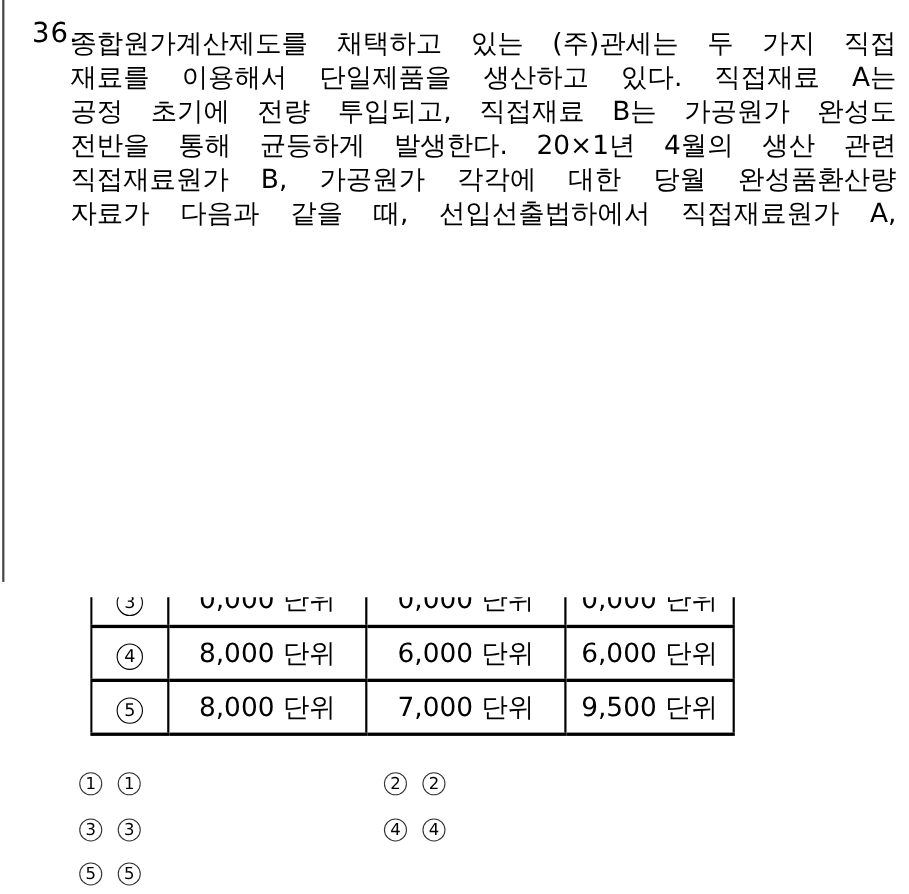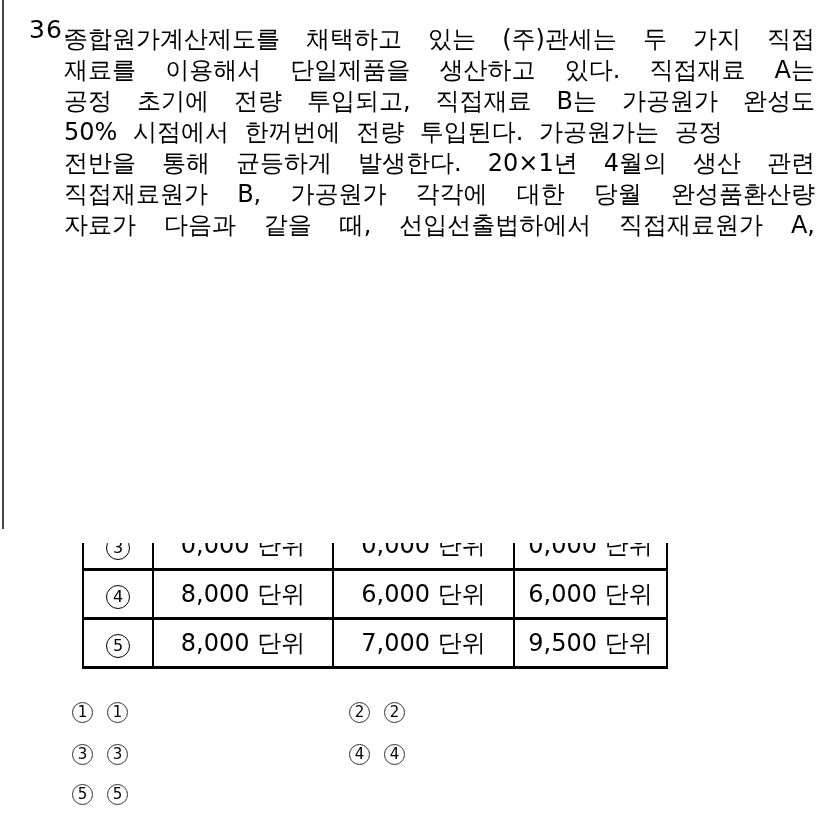--- a/index.html
+++ b/index.html
@@ -44,21 +44,20 @@
 <div class="page">
 
   <div class="edge-rule"></div>
 
   <div class="qnum">36.</div>
 
   <div class="qtext">
     <div class="qline j">종합원가계산제도를 채택하고 있는 (주)관세는 두 가지 직접</div>
     <div class="qline j">재료를 이용해서 단일제품을 생산하고 있다. 직접재료 A는</div>
     <div class="qline j">공정 초기에 전량 투입되고, 직접재료 B는 가공원가 완성도</div>
-    <div class="qline l">50% 시점에서 한꺼번에 전량 투입된다. 가공원가는 공정</div>
     <div class="qline j">전반을 통해 균등하게 발생한다. 20×1년 4월의 생산 관련</div>
     <div class="qline j">직접재료원가 B, 가공원가 각각에 대한 당월 완성품환산량</div>
     <div class="qline j">자료가 다음과 같을 때, 선입선출법하에서 직접재료원가 A,</div>
   </div>
 
   <div class="table-clip">
     <table class="ans-table">
       <colgroup>
         <col style="width:70px">
           <col style="width:180px">

